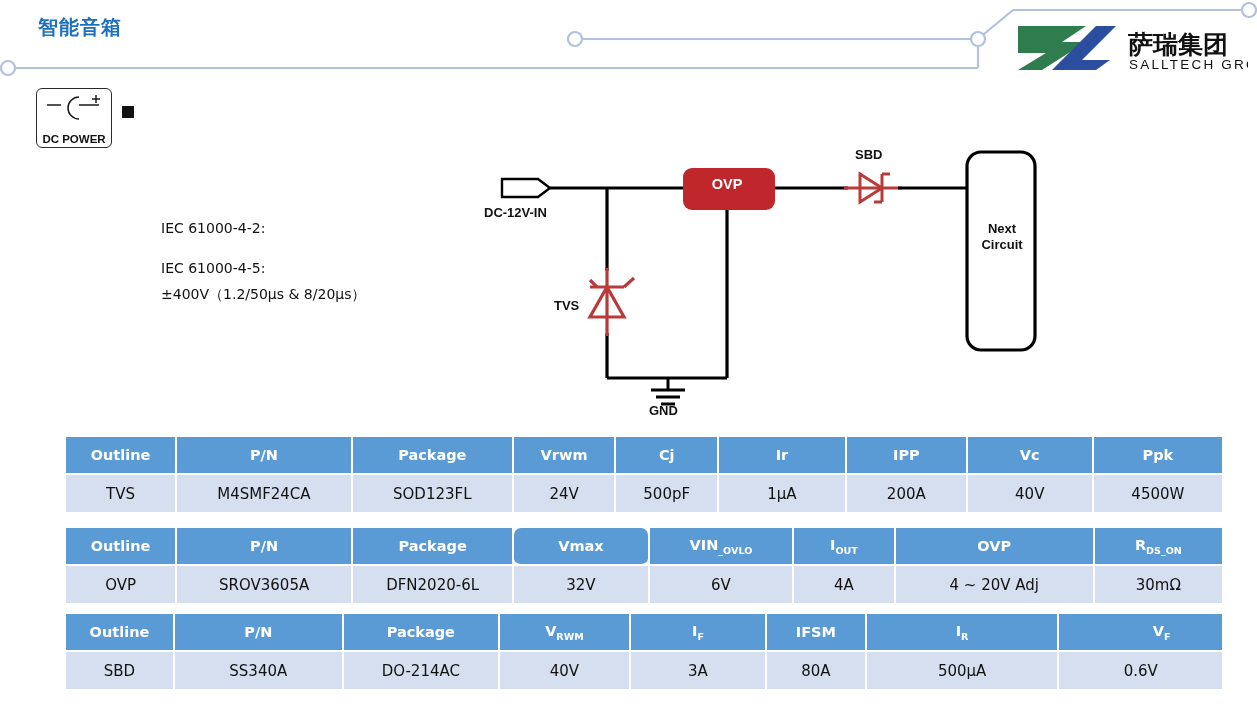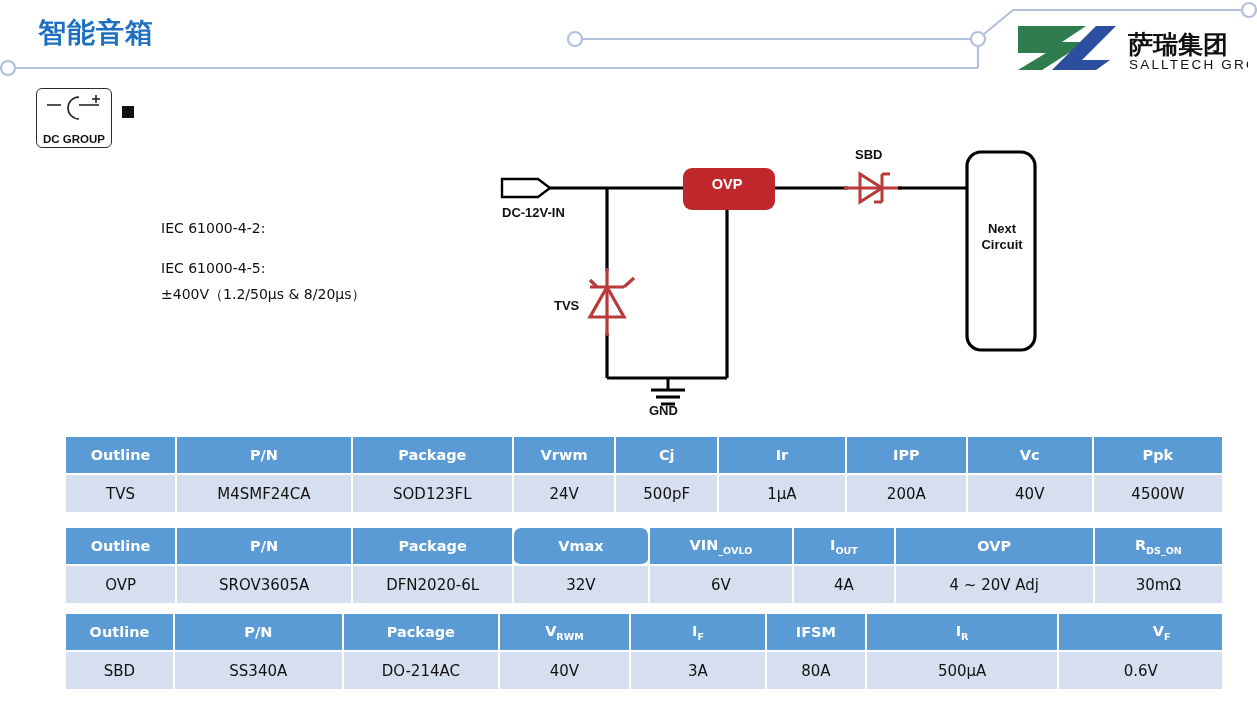--- a/index.html
+++ b/index.html
@@ -4,21 +4,21 @@
 <style>
   html,body{margin:0;padding:0;}
   body{
     width:1257px;height:706px;background:#ffffff;
     font-family:"Liberation Sans","DejaVu Sans",sans-serif;
     position:relative;overflow:hidden;
   }
   
   .page-title{
     position:absolute;left:38px;top:14px;
-    font-size:28px;font-weight:bold;color:#1d70c0;
+    font-size:20px;font-weight:bold;color:#1d70c0;
     letter-spacing:1px;
     font-family:"DejaVu Sans","Liberation Sans",sans-serif;
   }
   .deco{position:absolute;left:0;top:0;width:1257px;height:90px;pointer-events:none;}
   
   .dc-icon{
     position:absolute;left:36px;top:88px;width:74px;height:58px;
     border:1.6px solid #2b2b2b;border-radius:6px;background:#fff;
   }
   .dc-icon .dc-label{
@@ -38,21 +38,21 @@
   
   .spec{
     position:absolute;left:148px;top:215px;
     font-size:14px;color:#111;line-height:26px;white-space:nowrap;
     font-family:"DejaVu Sans","Liberation Sans",sans-serif;
     margin-left:13px;
   }
   .spec .gap{display:block;height:14px;}
   
   .clabel{position:absolute;font-size:13px;font-weight:bold;color:#111;white-space:nowrap;}
-  #lbl-dcin{left:486px;top:205px;padding-left:16px;}
+  #lbl-dcin{left:468px;top:205px;padding-left:16px;}
   #lbl-tvs{left:554px;top:298px;}
   #lbl-gnd{left:649px;top:403px;}
   #lbl-sbd{left:855px;top:147px;}
   .ovp-text{
     position:absolute;left:683px;top:176px;width:88px;text-align:center;
     font-size:14.5px;font-weight:bold;color:#ffffff;
   }
   .next-text{
     position:absolute;left:967px;top:221px;width:70px;text-align:center;
     font-size:13px;font-weight:bold;color:#111;line-height:16px;
@@ -108,21 +108,21 @@
 <div class="dc-icon">
   <svg width="74" height="42" viewBox="0 0 74 42">
     <g stroke="#1a1a1a" stroke-width="1.5" fill="none">
       <line x1="10" y1="16" x2="24" y2="16"></line>
       <path d="M42,8 A11,11 0 1 0 42,30"></path>
       <line x1="42" y1="16" x2="62" y2="16"></line>
       <line x1="55" y1="10" x2="63" y2="10"></line>
       <line x1="59" y1="6" x2="59" y2="14"></line>
     </g>
   </svg>
-  <div class="dc-label">DC GROUP</div>
+  <div class="dc-label">DC POWER</div>
 </div>
 
 <div class="sec-head">
   <span class="bullet"></span>
 </div>
 
 <div class="spec">
   <div>IEC 61000-4-2:</div>
   <span class="gap"></span>
   <div>IEC 61000-4-5:</div>

